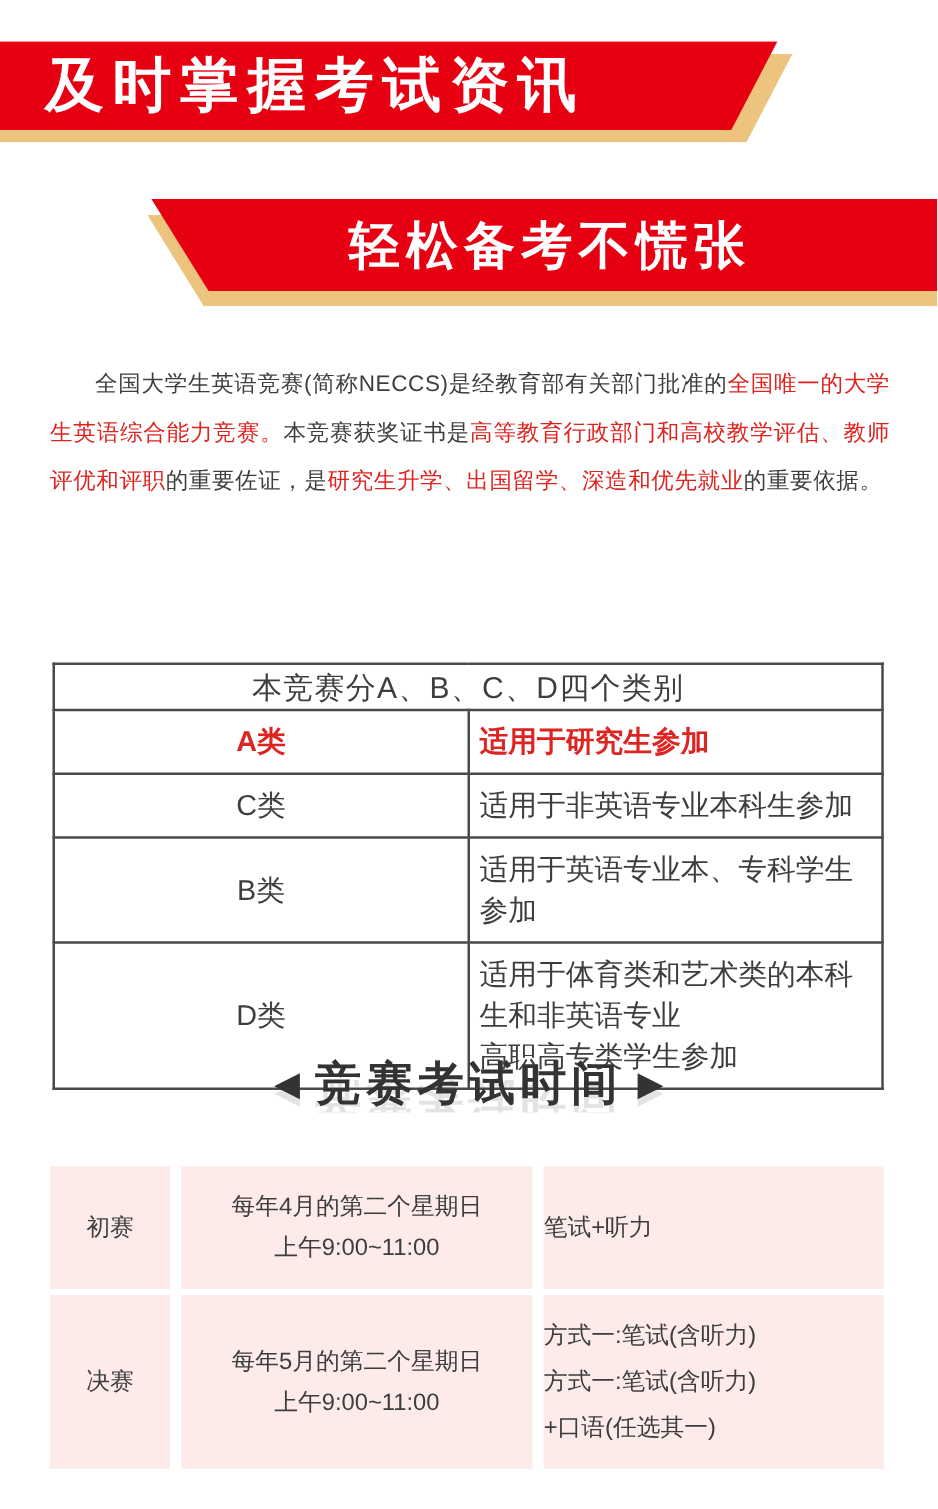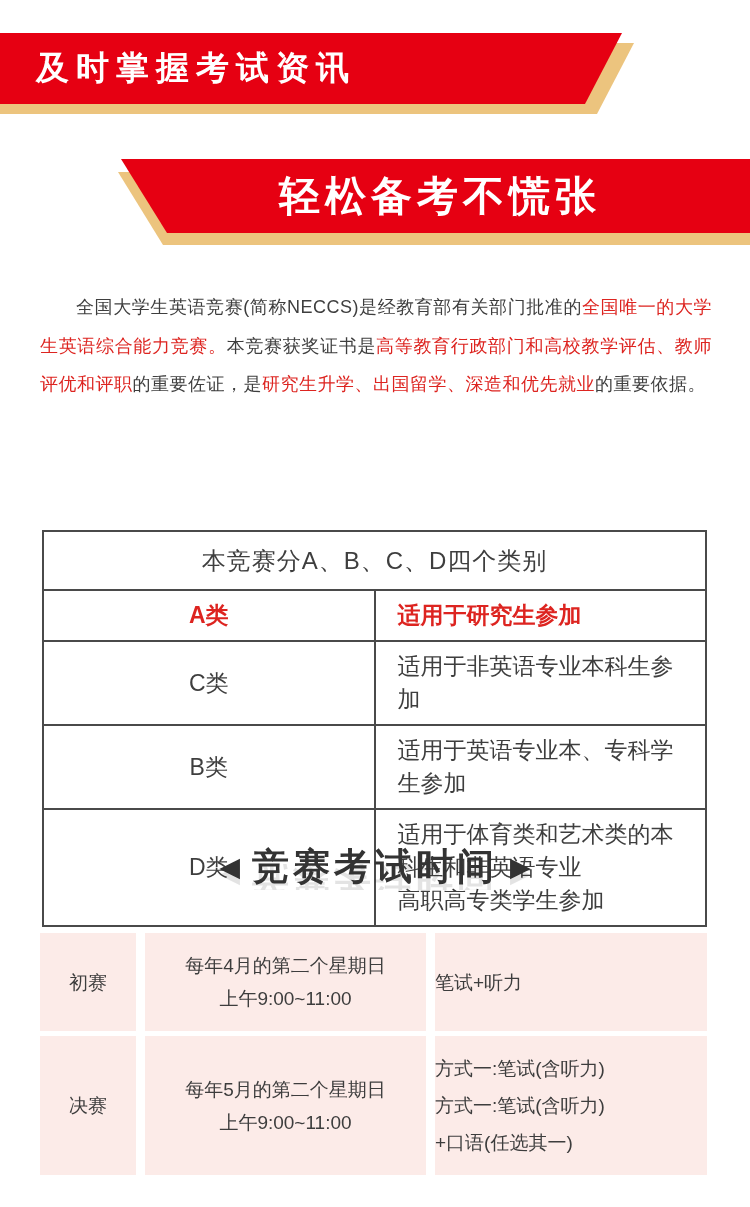--- a/index.html
+++ b/index.html
@@ -33,40 +33,40 @@
   .banner2 .gold{top:13px;height:73px;background:var(--banner-gold);
     clip-path:polygon(118px 0,750px 0,750px 73px,163px 73px);}
   .banner2 .red{top:0;height:74px;background:var(--banner-red);
     clip-path:polygon(121px 0,750px 0,750px 74px,167px 74px);}
   .banner2 .banner-text{
     position:absolute;left:130px;width:620px;top:0;height:74px;
     display:flex;align-items:center;justify-content:center;}
   .banner-text{
     color:#ffffff;font-family:"Liberation Serif","DejaVu Serif",serif;
     font-weight:700;white-space:nowrap;}
-  .banner1 .banner-text{font-size:33px;letter-spacing:7px;}
+  .banner1 .banner-text{font-size:47px;letter-spacing:7px;}
   .banner2 .banner-text{font-size:41px;letter-spacing:5px;}
 
   
   .intro{
     position:absolute;left:40px;top:288px;width:672px;
     font-size:18px;line-height:38.5px;color:var(--text-dark);
     text-align:justify;text-indent:2em;letter-spacing:0.5px;}
   .intro .seg-red{color:var(--text-red);}
 
   
   .cat-table{
     position:absolute;left:42px;top:530px;width:665px;
     border-collapse:collapse;table-layout:fixed;
     font-size:23px;color:var(--text-dark);}
   .cat-table td{border:2px solid var(--border-gray);}
   .cat-table .cat-header{
-    height:59px;text-align:center;vertical-align:middle;font-size:24px;letter-spacing:1px;}
+    height:37px;text-align:center;vertical-align:middle;font-size:24px;letter-spacing:1px;}
   .cat-table .label-cell{width:89px;text-align:center;vertical-align:middle;}
-  .cat-table .desc-cell{padding:8px 18px 8px 22px;vertical-align:middle;line-height:33px;}
+  .cat-table .desc-cell{padding:8px 18px 8px 8px;vertical-align:middle;line-height:33px;}
   .cat-table tr.row-std{height:47px;margin-left:10px;}
   .cat-table tr.row-tall{height:76px;}
   .cat-table tr.hl .label-cell,
   .cat-table tr.hl .desc-cell{color:var(--text-red);font-weight:700;}
   .desc-line{display:block;}
 
   
   .sched-header{
     position:absolute;left:0;top:845px;width:750px;text-align:center;}
   .sched-line{

